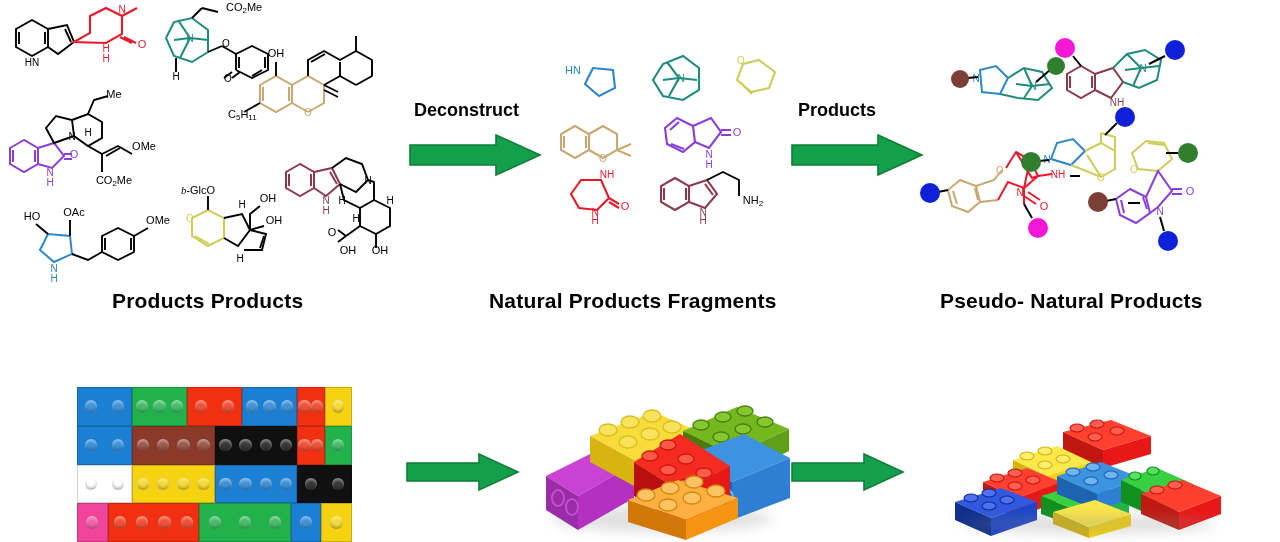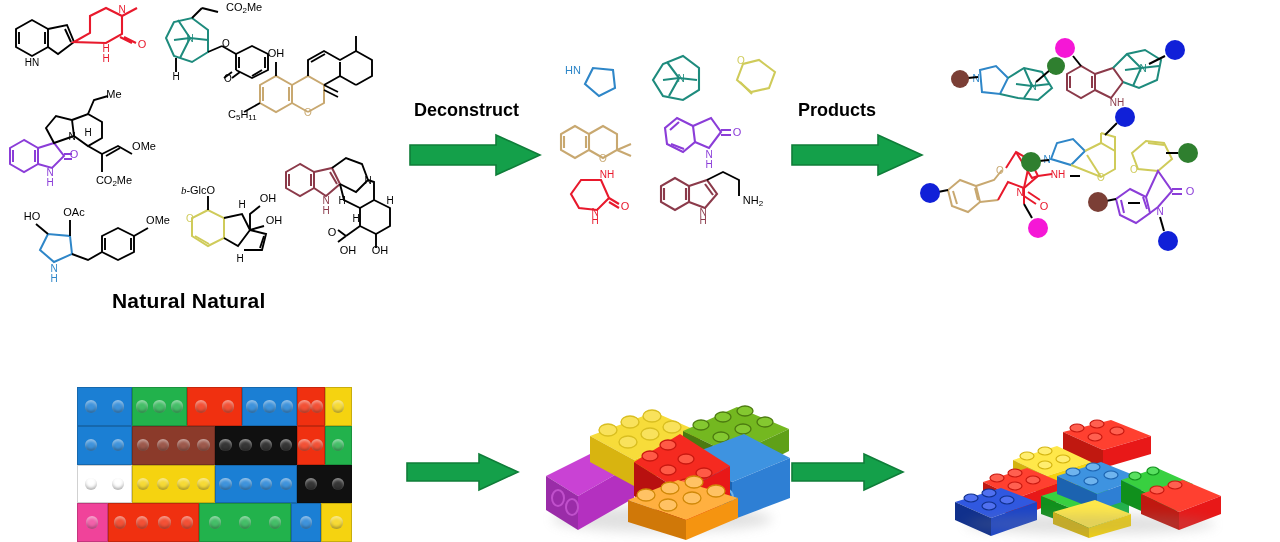--- a/index.html
+++ b/index.html
@@ -389,21 +389,23 @@
         <path d="M18 78 L30 78"></path>
         <path d="M56 28 L68 28"></path>
         <path d="M50 92 L54 106"></path>
       </g>
       <circle cx="-12" cy="77" r="10" fill="#7B3F36"></circle>
       <circle cx="78" cy="28" r="10" fill="#2F7F2F"></circle>
       <circle cx="58" cy="116" r="10" fill="#1020D8"></circle>
     </svg>
   </div>
 
-  <div class="abs caption" style="left:112px;top:289px;">Natural Natural</div>
+  <div class="abs caption" style="left:112px;top:289px;">Products Products</div>
+  <div class="abs caption" style="left:489px;top:289px;">Natural Products Fragments</div>
+  <div class="abs caption" style="left:940px;top:289px;">Pseudo- Natural Products</div>
 
   <div class="abs" style="left:77px;top:387px;width:275px;height:155px;overflow:hidden;background:#fff;">
     <div id="wall-rows" style="display:flex;flex-direction:column;width:275px;height:160px;">
         <div style="display: flex; height: 38.75px; width: 100%;">
           <div style="flex: 0 0 20%; height: 100%; background: rgb(27, 127, 212); box-sizing: border-box; border: 1px solid rgba(0, 0, 0, 0.18); position: relative; display: grid; place-items: center; grid-auto-flow: column;">
             <span style="width: 12.4px; height: 12.4px; border-radius: 50%; background: rgba(255, 255, 255, 0.16); box-shadow: rgba(255, 255, 255, 0.45) 0px 2px 3px inset, rgba(0, 0, 0, 0.3) 0px -2px 3px inset;"></span>
             <span style="width: 12.4px; height: 12.4px; border-radius: 50%; background: rgba(255, 255, 255, 0.16); box-shadow: rgba(255, 255, 255, 0.45) 0px 2px 3px inset, rgba(0, 0, 0, 0.3) 0px -2px 3px inset;"></span>
           </div>
           <div style="flex: 0 0 20%; height: 100%; background: rgb(34, 178, 76); box-sizing: border-box; border: 1px solid rgba(0, 0, 0, 0.18); position: relative; display: grid; place-items: center; grid-auto-flow: column;">
             <span style="width: 12.4px; height: 12.4px; border-radius: 50%; background: rgba(255, 255, 255, 0.16); box-shadow: rgba(255, 255, 255, 0.45) 0px 2px 3px inset, rgba(0, 0, 0, 0.3) 0px -2px 3px inset;"></span>

